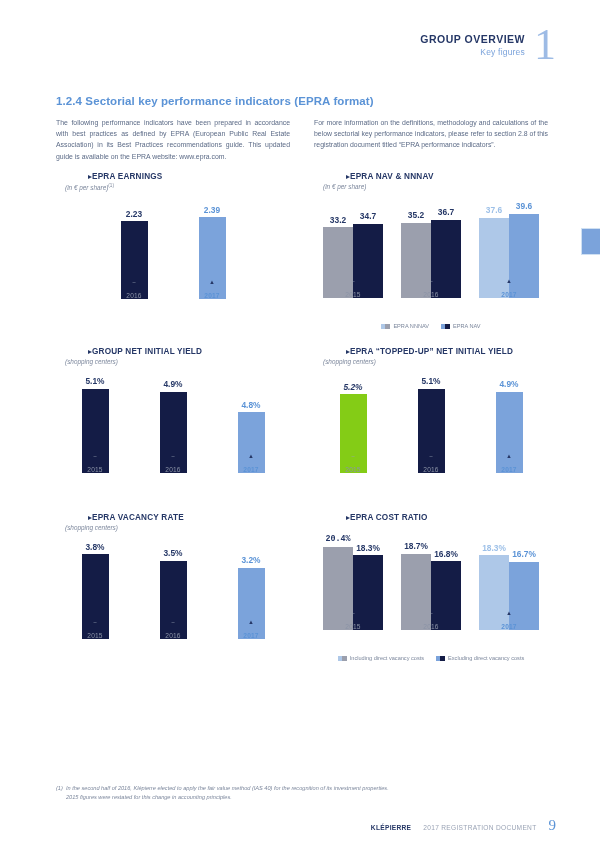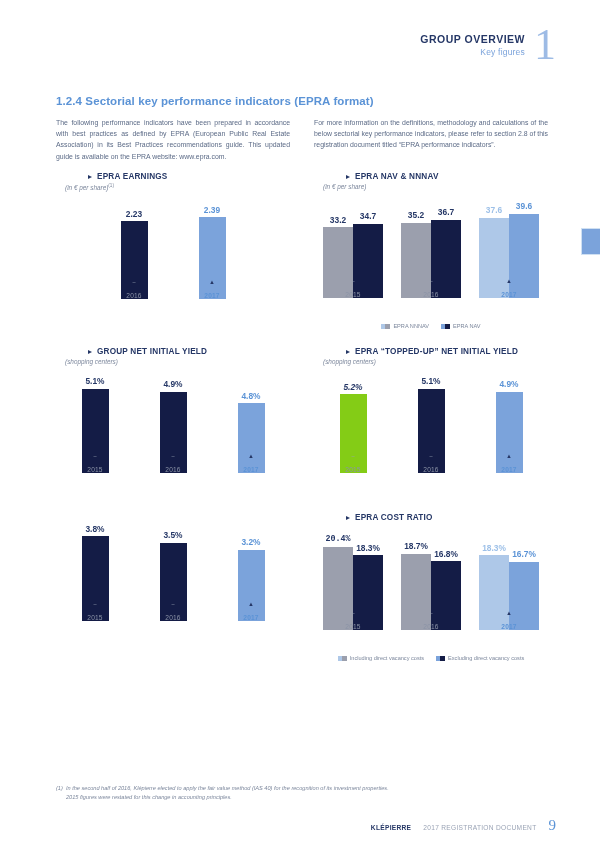--- a/index.html
+++ b/index.html
@@ -94,21 +94,20 @@
   .chart-cell { width: 234px; position: relative; }
 
   .chart-head { margin-bottom: 2px; }
   .chart-title {
     font-size: 8.2px;
     font-weight: bold;
     color: #253766;
     letter-spacing: 0.2px;
     display: flex;
     align-items: center;
-    gap: 5px;
     padding-left: 32px;
   }
   .tri-bullet {
     display: inline-block;
     width: 0; height: 0;
     border-left: 4px solid #253766;
     border-top: 2.8px solid transparent;
     border-bottom: 2.8px solid transparent;
   }
   .chart-sub {
@@ -388,21 +387,21 @@
               <div class="bar-wrap">
                 <div class="bar" style="height: 81.1034px; background: rgb(20, 28, 70);">
                   <div class="bar-label" style="color: rgb(37, 55, 102);">4.9%</div>
                 </div>
               </div>
               <div class="tick">–</div>
               <div class="xlabel">2016</div>
             </div>
             <div class="group single">
               <div class="bar-wrap">
-                <div class="bar" style="height: 70px; background: rgb(123, 163, 219);">
+                <div class="bar" style="height: 61px; background: rgb(123, 163, 219);">
                   <div class="bar-label" style="color: rgb(91, 147, 214);">4.8%</div>
                 </div>
               </div>
               <div class="tick arrow">▲</div>
               <div class="xlabel hi">2017</div>
             </div>
           </div>
       </div>
     </div>
 
@@ -445,20 +444,29 @@
               <div class="tick arrow">▲</div>
               <div class="xlabel hi">2017</div>
             </div>
           </div>
       </div>
     </div>
   </div>
 
   <div class="chart-row" style="margin-top:18px;">
     <div class="chart-cell">
+      <div class="chart-head">
+        <div class="chart-title">
+          <span class="tri-bullet"></span>
+          <span>EPRA VACANCY RATE</span>
+        </div>
+        <div class="chart-sub">
+          <span>(shopping centers)</span>
+        </div>
+      </div>
       <div class="plot">
         <div class="groups">
             <div class="group single">
               <div class="bar-wrap">
                 <div class="bar" style="height: 84.8372px; background: rgb(20, 28, 70);">
                   <div class="bar-label" style="color: rgb(37, 55, 102);">3.8%</div>
                 </div>
               </div>
               <div class="tick">–</div>
               <div class="xlabel">2015</div>

